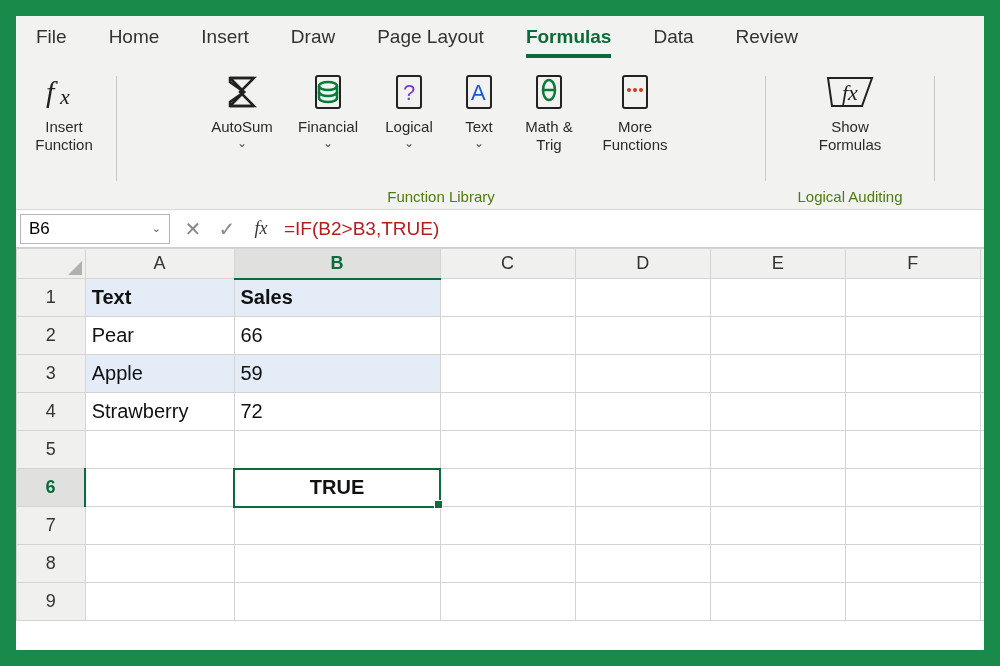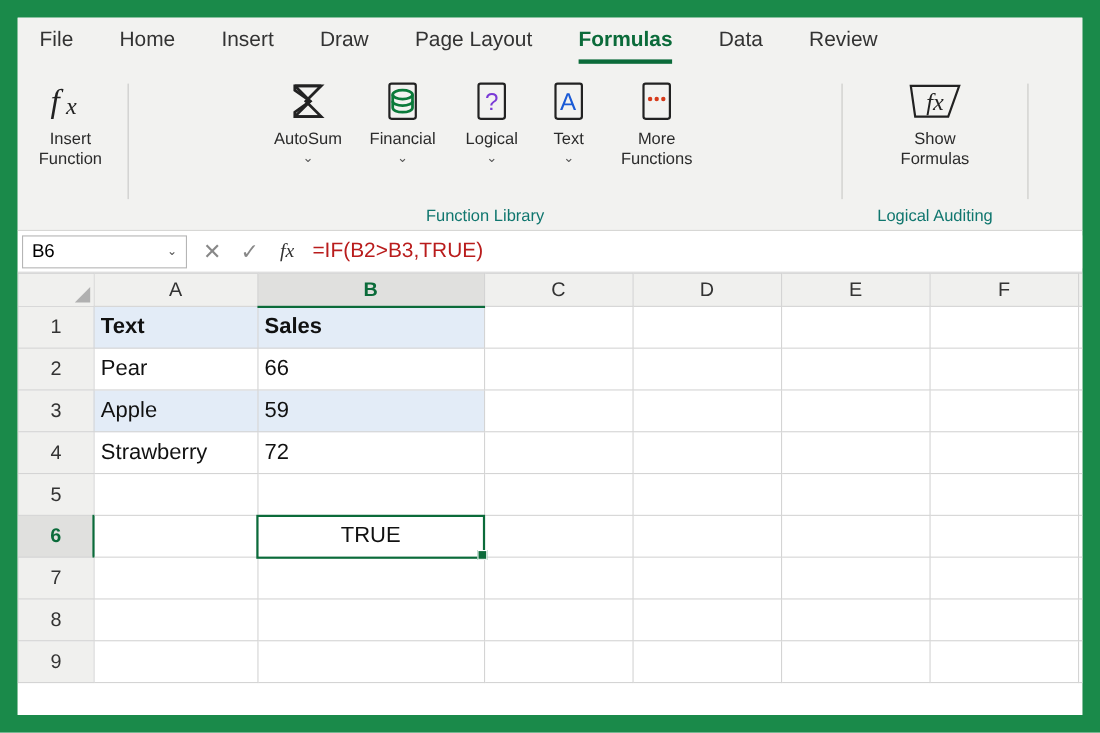--- a/index.html
+++ b/index.html
@@ -81,21 +81,21 @@
     justify-content: center;
     margin-bottom: 4px;
   }
   .ribbon-btn .chev { font-size: 12px; color: #555; }
   .group-label {
     position: absolute;
     bottom: 4px;
     left: 0; right: 0;
     text-align: center;
     font-size: 15px;
-    color: #0f766e;
+    color: #4d7c0f;
   }
   
   .formula-bar {
     display: flex;
     align-items: center;
     height: 38px;
     background: #fff;
     border-bottom: 1px solid #cfcfcf;
   }
   .name-box {
@@ -194,20 +194,21 @@
   .colO { width: 118px; }
   .num { text-align: right; }
   .hdr-cell { font-weight: 700; background: #e3ecf7 !important; }
   .shade { background: #e3ecf7 !important; }
   
   td.selected {
     outline: 2px solid #0b6b3a;
     outline-offset: -1px;
     text-align: center;
     position: relative;
+    font-weight: bold;
   }
   td.selected::after {
     content:"";
     position:absolute;
     right:-3px; bottom:-3px;
     width:7px; height:7px;
     background:#0b6b3a;
     border:1px solid #fff;
   }
   svg { display:block; }
@@ -280,20 +281,31 @@
         </div>
         <div class="ribbon-btn" style="width:60px">
           <div class="icon-slot">
             <svg width="40" height="40" viewBox="0 0 40 40">
                 <rect x="8" y="4" width="24" height="32" rx="2" fill="none" stroke="#222" stroke-width="2"></rect>
                 <text x="12" y="28" font-family="Arial" font-size="22" fill="#1a5ad6">A</text>
               </svg>
           </div>
           <span>Text</span>
           <span class="chev">⌄</span>
+        </div>
+        <div class="ribbon-btn" style="width:72px">
+          <div class="icon-slot">
+            <svg width="40" height="40" viewBox="0 0 40 40">
+                <rect x="8" y="4" width="24" height="32" rx="2" fill="none" stroke="#222" stroke-width="2"></rect>
+                <ellipse cx="20" cy="18" rx="6" ry="10" fill="none" stroke="#0a7a3a" stroke-width="2.5"></ellipse>
+                <line x1="14" y1="18" x2="26" y2="18" stroke="#0a7a3a" stroke-width="2.5"></line>
+              </svg>
+          </div>
+          <span style="white-space:pre-line">Math &amp;
+Trig</span>
         </div>
         <div class="ribbon-btn" style="width:92px">
           <div class="icon-slot">
             <svg width="40" height="40" viewBox="0 0 40 40">
                 <rect x="8" y="4" width="24" height="32" rx="2" fill="none" stroke="#222" stroke-width="2"></rect>
                 <circle cx="14" cy="18" r="2" fill="#d63a1a"></circle>
                 <circle cx="20" cy="18" r="2" fill="#d63a1a"></circle>
                 <circle cx="26" cy="18" r="2" fill="#d63a1a"></circle>
               </svg>
           </div>

